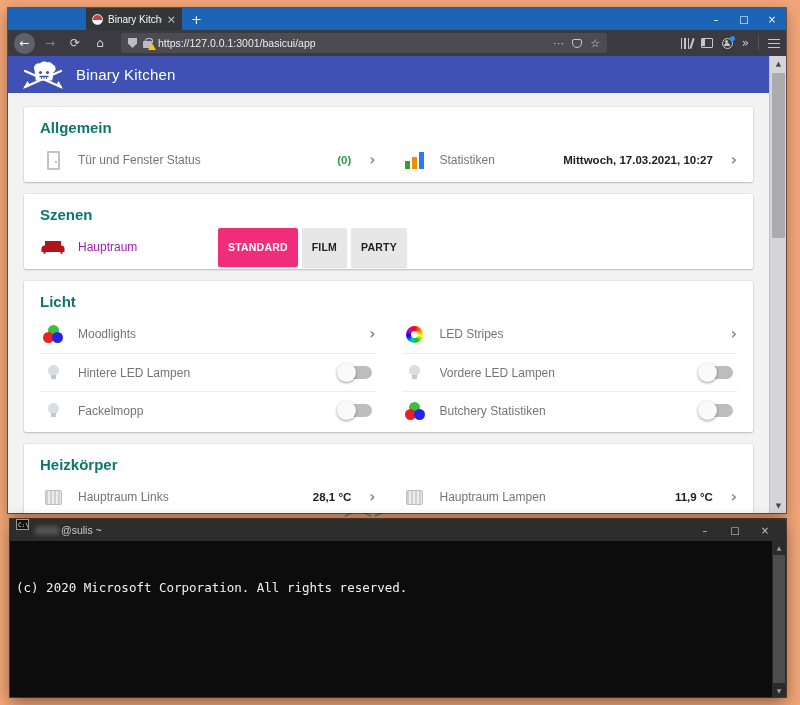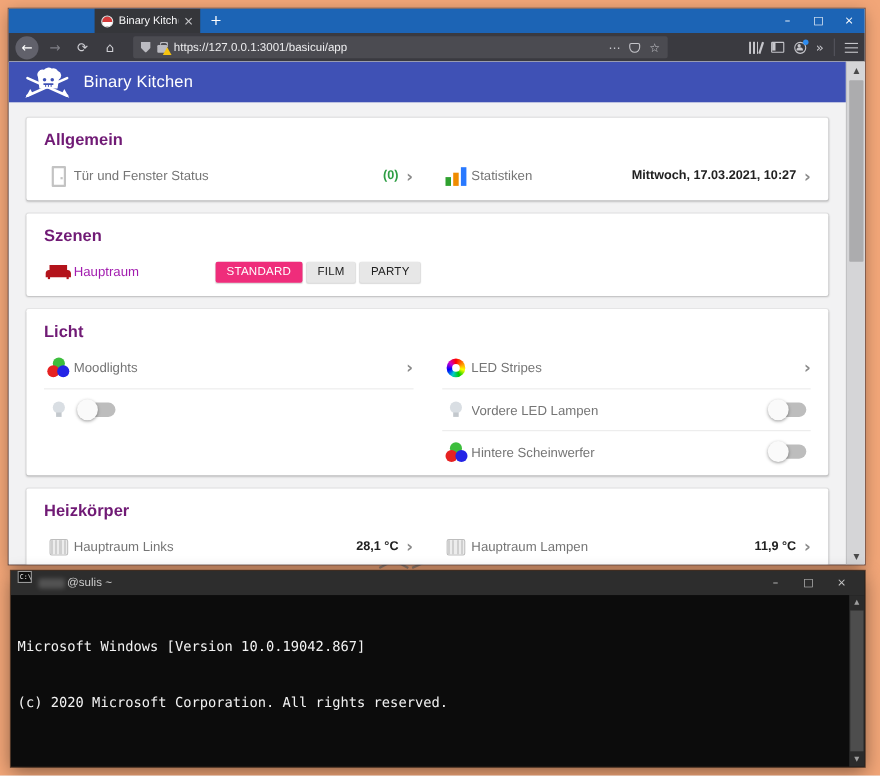--- a/index.html
+++ b/index.html
@@ -70,24 +70,24 @@
   .page-header { height:37px; background:#3F51B5; display:flex; align-items:center; gap:10px; padding-left:12px; margin-right:17px; }
   .page-header-title { color:#FFFFFF; font-size:15px; letter-spacing:.2px; }
 
   .pg-scrollbar { position:absolute; right:0; top:0; bottom:0; width:17px; background:#D5D5D7; border-left:1px solid #C2C2C4;}
   .pg-sb-btn { position:absolute; left:0; width:17px; height:15px; color:#4A4A4A; font-size:7px; display:flex; align-items:center; justify-content:center; }
   .pg-sb-up { top:0; } .pg-sb-down { bottom:0; }
   .pg-sb-thumb { position:absolute; left:2px; width:13px; top:17px; height:165px; background:#ACACAE; border-radius:1px;}
 
   .content { margin-right:17px; padding:14px 16px 0 16px; display:flex; flex-direction:column; gap:12px; }
   .card { background:#FFFFFF; border-radius:2px; box-shadow:0 1px 2px rgba(0,0,0,.2), 0 0 0 1px rgba(0,0,0,.04); padding:0 16px 3px 16px; }
-  .card-title { font-size:15px; font-weight:bold; color:#701a75; padding:12px 0 5px 0; }
+  .card-title { font-size:15px; font-weight:bold; color:#0f766e; padding:12px 0 5px 0; }
   .grid2 { display:grid; grid-template-columns:1fr 1fr; column-gap:26px; }
   .col .item-row + .item-row { border-top:1px solid #ECECEC; }
-  .item-row { height:38px; display:flex; align-items:center; gap:1px; }
+  .item-row { height:38px; display:flex; align-items:center; gap:12px; }
   .item-icon { width:26px; display:flex; align-items:center; justify-content:center; flex:0 0 26px; }
   .item-label { font-size:12px; color:#757575; flex:1; white-space:nowrap; overflow:hidden; }
   .item-value { font-size:11.5px; font-weight:bold; color:#212121; white-space:nowrap; }
   .item-value.green { color:#2E9E44; }
   .chevron { color:#8A8A8A; font-size:15px; font-weight:bold; line-height:1; margin-left:6px; }
 
   
   .icon-door { width:13px; height:19px; border:2px solid #C3C3C3; border-radius:1px; position:relative;}
   .icon-door::after { content:""; position:absolute; right:1px; top:8px; width:2px; height:2px; background:#C3C3C3;}
   .icon-chart { display:flex; align-items:flex-end; gap:2px; }
@@ -103,21 +103,21 @@
     background:conic-gradient(#f00,#ff8000,#ff0,#0c0,#0cc,#00f,#c0c,#f00); }
   .icon-wheel::after { content:""; position:absolute; left:5px; top:5px; width:7px; height:7px; border-radius:50%; background:#fff; }
   .icon-bulb { width:11px; height:11px; border-radius:50%; background:#D9DEE3; position:relative; margin-bottom:5px;}
   .icon-bulb::after { content:""; position:absolute; left:3px; top:10px; width:5px; height:4px; background:#C3C8CD; }
   .icon-radiator { width:17px; height:15px; border:1px solid #BDBDBD; border-radius:2px;
     background:repeating-linear-gradient(90deg,#CFCFCF 0 2px,#ECECEC 2px 4px); }
 
   
   .scene-label { font-size:12px; color:#a21caf; width:128px; flex:0 0 128px;}
   .scene-buttons { display:flex; gap:4px; }
-  .scene-btn { height:19px; padding:0 10px; font-size:10.5px; font-weight:normal; color:#212121;
+  .scene-btn { height:39px; padding:0 10px; font-size:10.5px; font-weight:bold; color:#212121;
     background:#E7E7E7; border-radius:2px; display:flex; align-items:center; letter-spacing:.2px;
     box-shadow:0 1px 1px rgba(0,0,0,.15); }
   .scene-btn.active { background:#EF2D7B; color:#FFFFFF; }
 
   
   .toggle { position:relative; width:32px; height:13px; background:#BDBDBD; border-radius:7px; margin:0 4px 0 6px;}
   .toggle .knob { position:absolute; left:-3px; top:-3px; width:19px; height:19px; border-radius:50%;
     background:#FAFAFA; box-shadow:0 1px 3px rgba(0,0,0,.4); }
 
   
@@ -274,20 +274,30 @@
                     <i class="b"></i>
                   </span>
                 </span>
               <span class="item-label">Moodlights</span>
               <span class="chevron glyph">›</span>
             </div>
             <div class="item-row">
               <span class="item-icon">
                   <span class="icon-bulb"></span>
                 </span>
+              <span class="item-label">Hintere LED Lampen</span>
+              <span class="toggle">
+                  <span class="knob"></span>
+                </span>
+            </div>
+            <div class="item-row">
+              <span class="item-icon">
+                  <span class="icon-bulb"></span>
+                </span>
+              <span class="item-label">Fackelmopp</span>
               <span class="toggle">
                   <span class="knob"></span>
                 </span>
             </div>
           </div>
           <div class="col">
             <div class="item-row">
               <span class="item-icon">
                   <span class="icon-wheel"></span>
                 </span>
@@ -304,21 +314,21 @@
                 </span>
             </div>
             <div class="item-row">
               <span class="item-icon">
                   <span class="icon-rgb">
                     <i class="g"></i>
                     <i class="r"></i>
                     <i class="b"></i>
                   </span>
                 </span>
-              <span class="item-label">Hintere Scheinwerfer</span>
+              <span class="item-label">Butchery Statistiken</span>
               <span class="toggle">
                   <span class="knob"></span>
                 </span>
             </div>
           </div>
         </div>
       </div>
 
       <div class="card">
         <div class="card-title">Heizkörper</div>
@@ -363,21 +373,20 @@
       <span class="redact title-redact"></span>
       <span>@sulis ~</span>
     </span>
     <span class="term-controls">
       <span class="term-ctl glyph">–</span>
       <span class="term-ctl glyph">□</span>
       <span class="term-ctl glyph">×</span>
     </span>
   </div>
   <div class="term-body">
-    <div class="term-line">Microsoft Windows [Version 10.0.19042.867]</div>
     <div class="term-line">(c) 2020 Microsoft Corporation. All rights reserved.</div>
     <div class="term-line">&nbsp;</div>
     
     
     
     
     
   </div>
   <div class="term-scrollbar">
     <span class="t-sb-btn t-sb-up glyph">▲</span>

